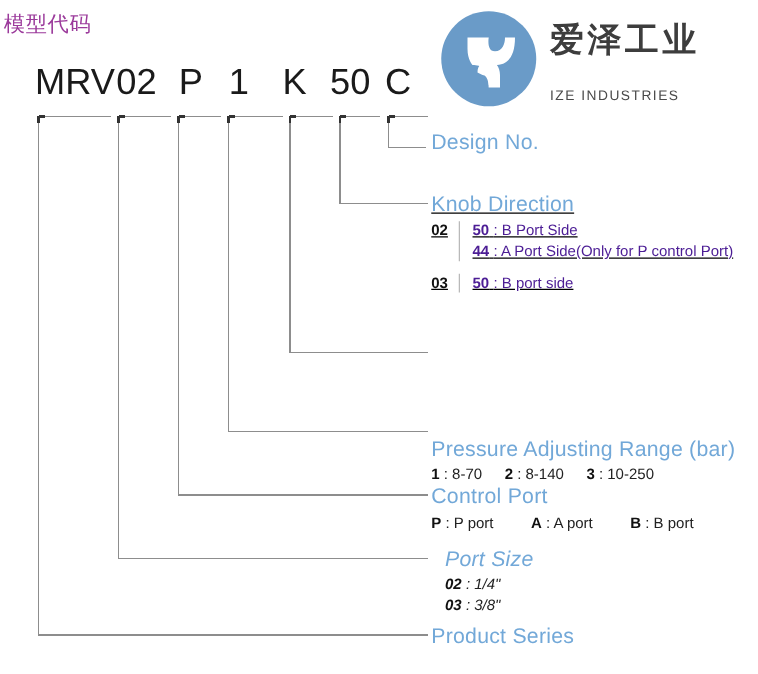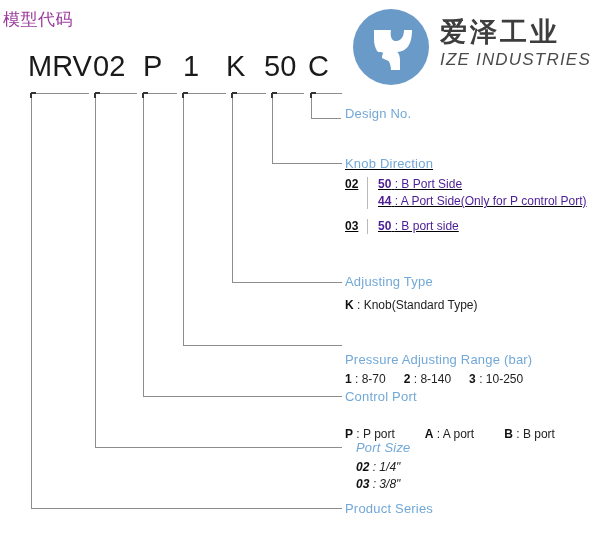--- a/index.html
+++ b/index.html
@@ -18,37 +18,37 @@
     position:absolute;left:3px;top:8px;
     font-size:17px;color:#9b3a9b;letter-spacing:.5px;
     white-space:nowrap;
   }
 
   
   #logo-block{position:absolute;left:352px;top:6px;width:252px;height:82px;}
   #logo-mark{position:absolute;left:0px;top:2px;width:78px;height:78px;}
   #logo-text{position:absolute;left:88px;top:10px;}
   #logo-cn{font-size:27px;color:#3d3d3d;letter-spacing:3px;line-height:32px;white-space:nowrap;font-weight:bold;}
-  #logo-en{font-size:17px;color:#4a4a4a;letter-spacing:1.2px;line-height:22px;white-space:nowrap;margin-top:1px;font-style:italic;}
+  #logo-en{font-size:11px;color:#4a4a4a;letter-spacing:1.2px;line-height:22px;white-space:nowrap;margin-top:18px;}
 
   
   #code-string{position:absolute;left:0;top:48px;width:340px;height:36px;}
   .code-token{
     position:absolute;top:0;
     font-size:29px;color:#1a1a1a;
     line-height:36px;white-space:nowrap;
   }
 
   
   #leaders{position:absolute;left:0;top:0;width:606px;height:539px;pointer-events:none;}
 
   
   .ann{position:absolute;}
   .ann-title{
-    font-size:13px;color:#72a8d8;white-space:nowrap;line-height:15px;
+    font-size:17px;color:#72a8d8;white-space:nowrap;line-height:15px;
     letter-spacing:.2px;
   }
   .ann-row{
     font-size:12px;color:#222222;white-space:nowrap;line-height:17px;
     margin-top:3px;
   }
   .ann-row b{font-weight:bold;color:#111;}
 
   
   .kd-table{margin-top:5px;position:relative;}
@@ -152,37 +152,31 @@
         <div class="kd-code">03</div>
         <div class="kd-bar"></div>
         <div class="kd-vals">
           <div><b>50</b>&nbsp;<span>: B port side</span></div>
         </div>
       </div>
 
     </div>
   </div>
 
-  <div class="ann" style="left:345px;top:274px;">
-    <div class="ann-title">Adjusting Type</div>
-    <div class="ann-row" style="margin-top:8px;">
-      <b>K</b>&nbsp;<span>: Knob(Standard Type)</span>
-    </div>
-  </div>
 
   <div class="ann" style="left:345px;top:352px;">
     <div class="ann-title">Pressure Adjusting Range (bar)</div>
     <div class="ann-row" style="margin-top:4px;">
       <b>1</b>&nbsp;<span>: 8-70</span><span class="inline-gap-s"></span><b>2</b>&nbsp;<span>: 8-140</span><span class="inline-gap-s"></span><b>3</b>&nbsp;<span>: 10-250</span>
     </div>
   </div>
 
   <div class="ann" style="left:345px;top:389px;">
     <div class="ann-title">Control Port</div>
-    <div class="ann-row" style="margin-top:22px;">
+    <div class="ann-row" style="margin-top:6px;">
       <b>P</b>&nbsp;<span>: P port</span><span class="inline-gap"></span><b>A</b>&nbsp;<span>: A port</span><span class="inline-gap"></span><b>B</b>&nbsp;<span>: B port</span>
     </div>
   </div>
 
   <div class="ann" style="left:356px;top:440px;font-style:italic;">
     <div class="ann-title">Port Size</div>
     <div class="ann-row" style="margin-top:4px;">
       <b>02</b>&nbsp;<span>: 1/4"</span>
     </div>
     <div class="ann-row" style="margin-top:0px;">

